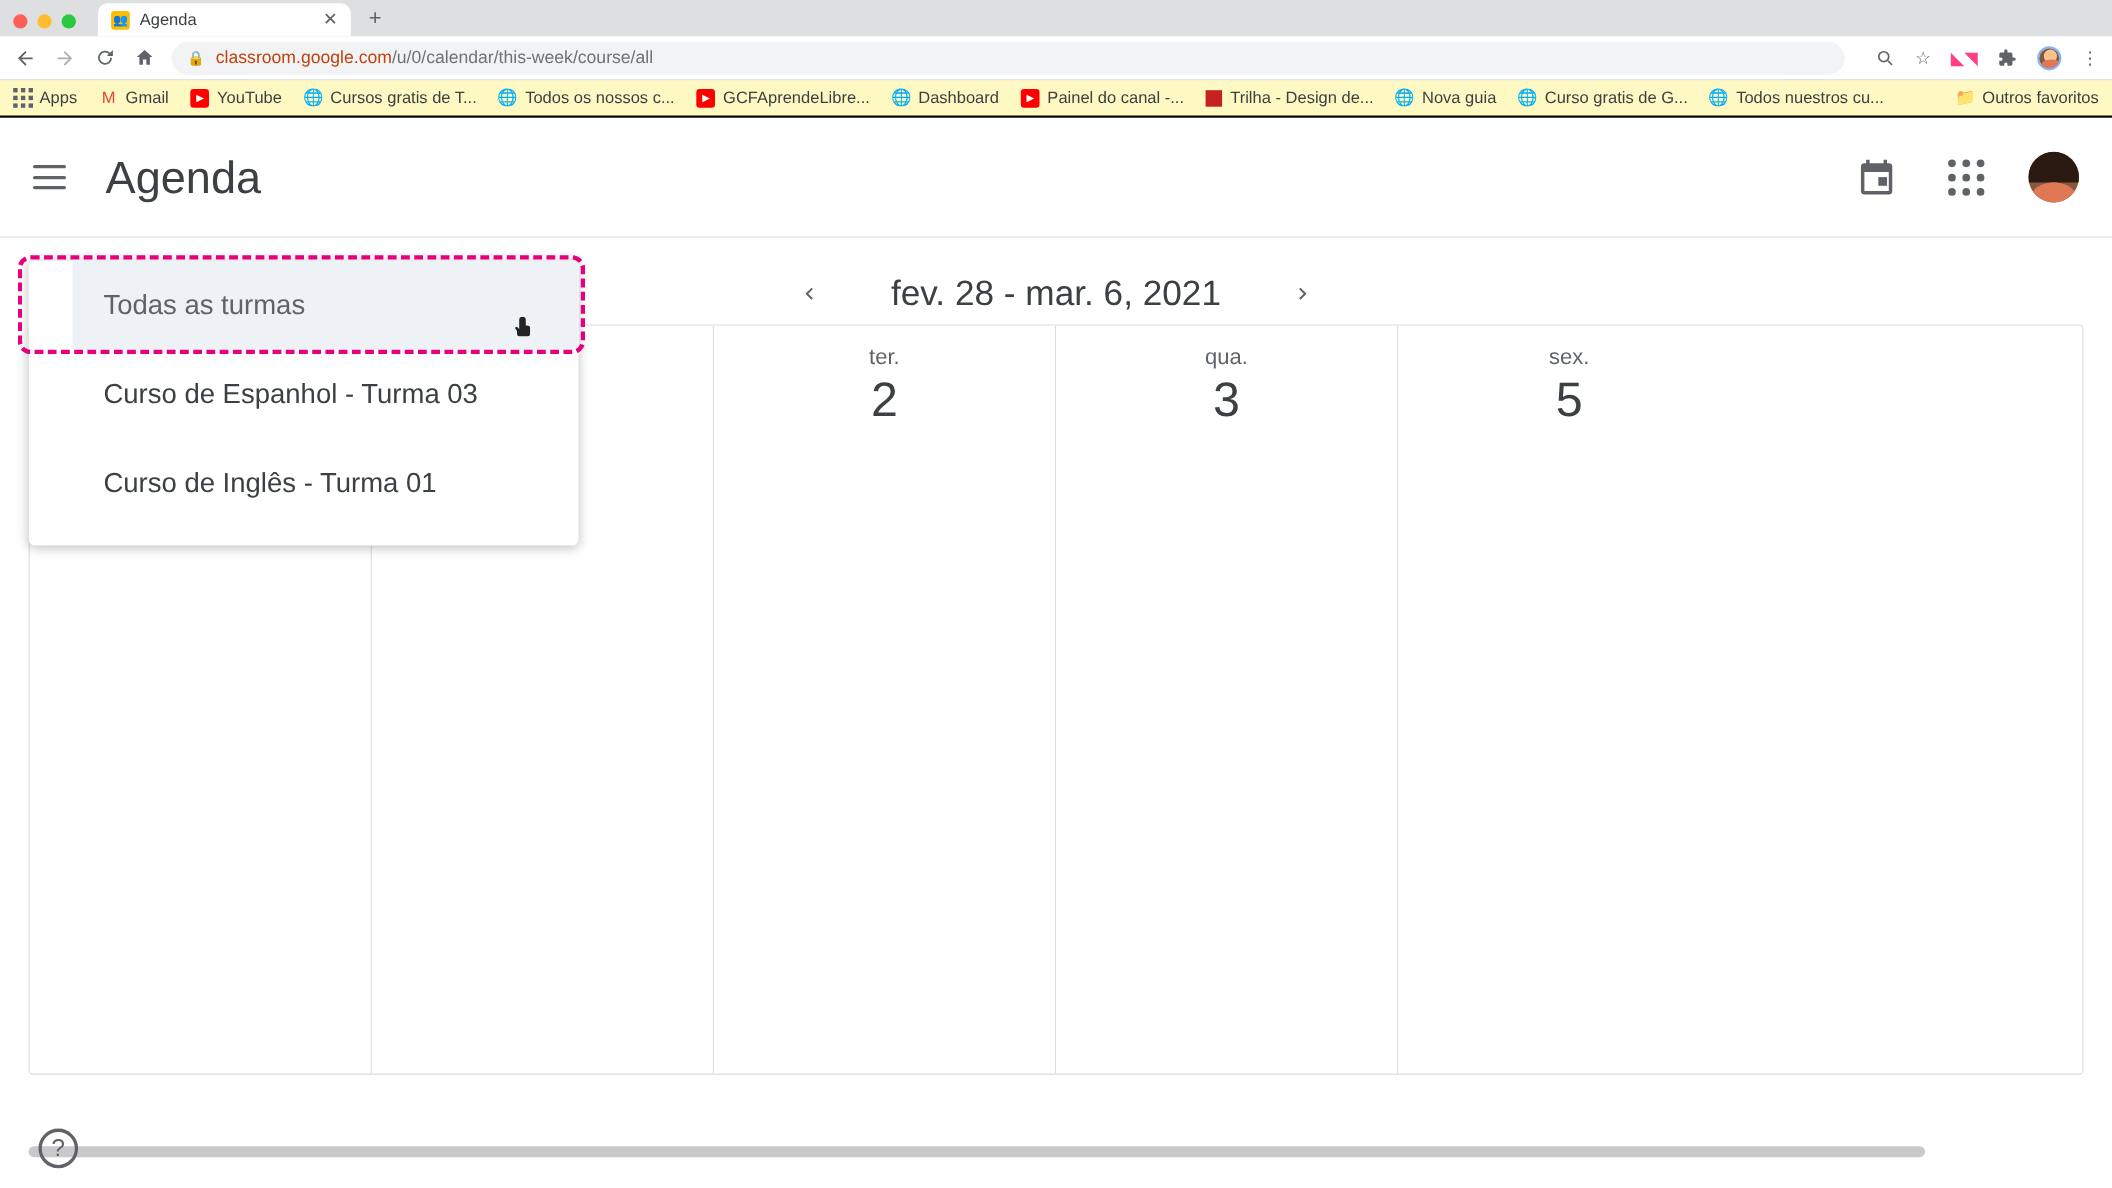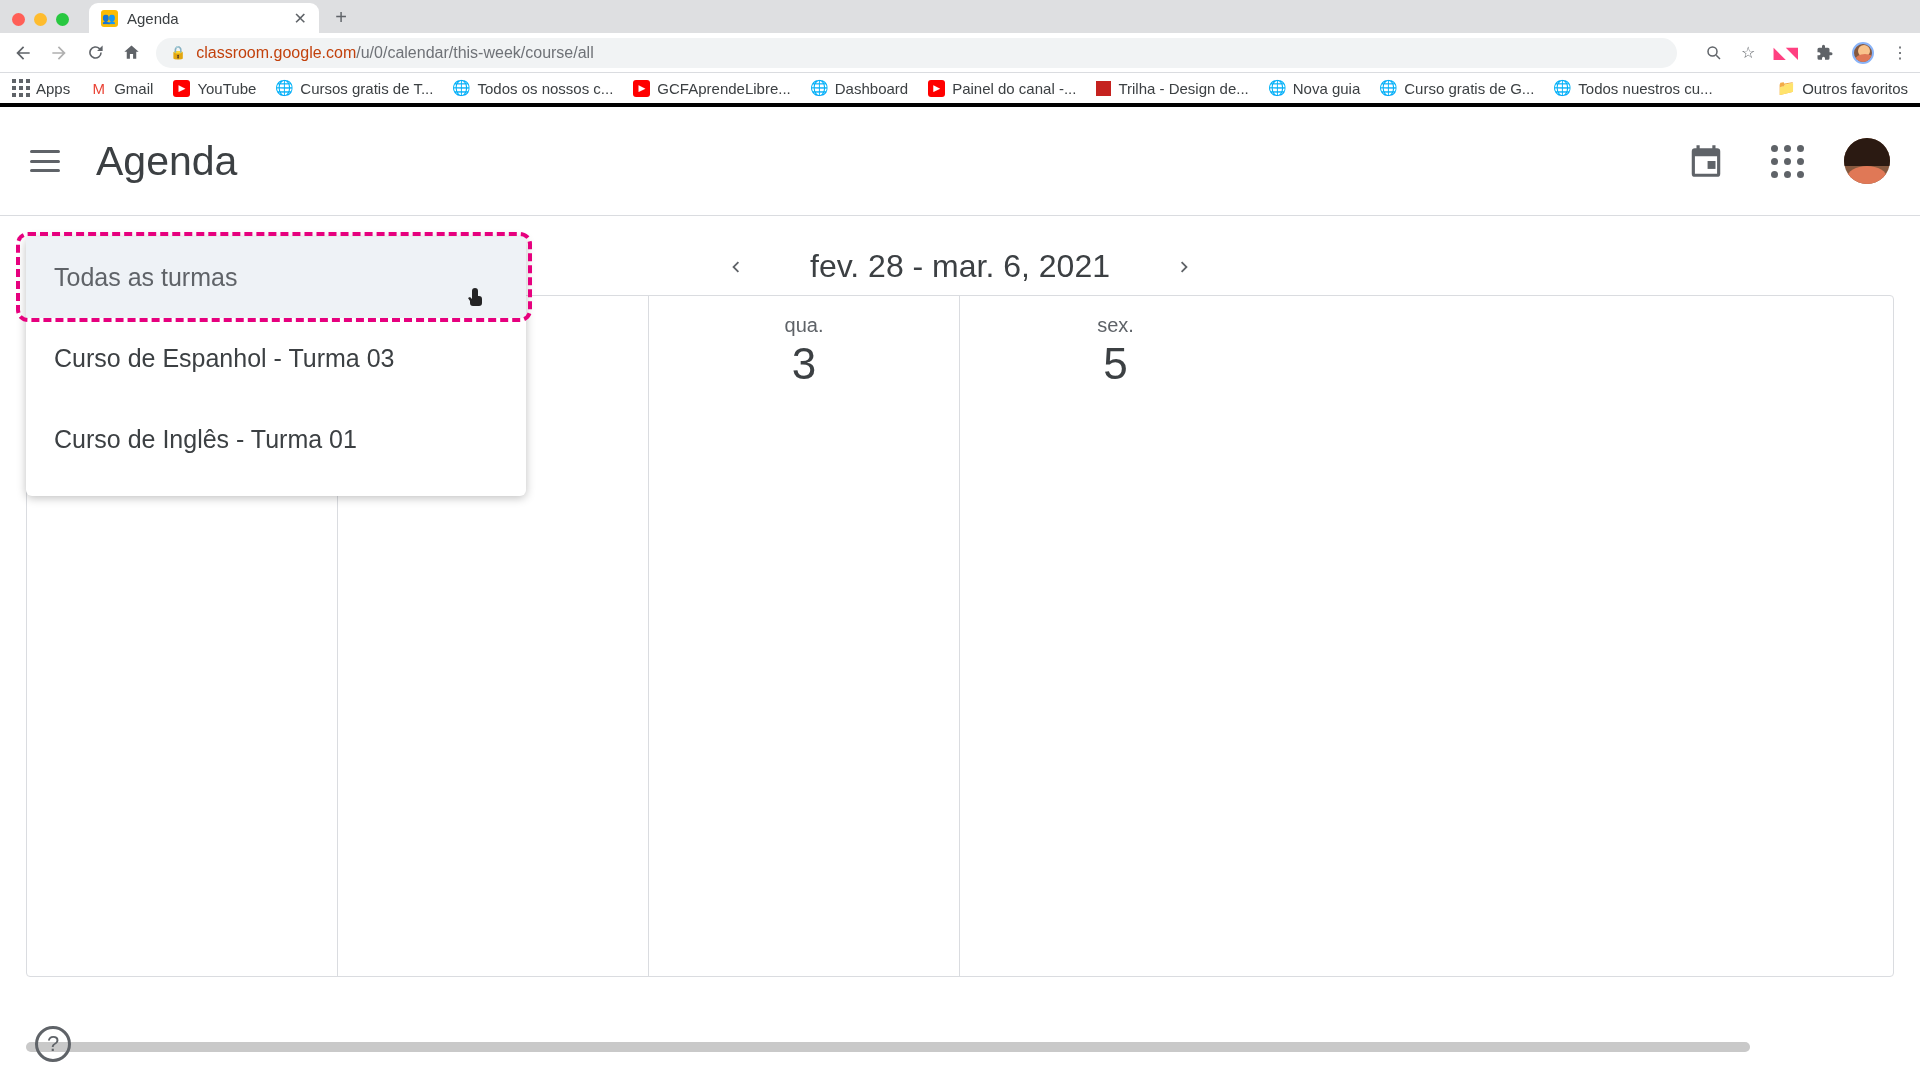--- a/index.html
+++ b/index.html
@@ -22,21 +22,21 @@
   .toolbar .navbtn.disabled{color:#b0b0b0;}
   .omnibox { flex:1; height:30px; background:#f1f3f4; border-radius:15px; display:flex; align-items:center; padding:0 14px; gap:10px; color:#202124; font-size:16px;}
   .omnibox .lock{color:#5f6368; font-size:13px;}
   .omnibox .domain{color:#c2410c;}
   .omnibox .path{color:#6f7277;}
   .right-icons{display:flex; align-items:center; gap:18px; margin-left:14px; color:#5f6368;}
   .avatar-sm{width:22px;height:22px;border-radius:50%; background:#86583e; border:2px solid #8ab4f8; position:relative; overflow:hidden;}
   .avatar-sm::before{content:""; position:absolute; width:12px;height:12px;border-radius:50%; background:#f9c38c; top:1px; left:4px;}
   .avatar-sm::after{content:""; position:absolute; width:20px;height:12px;border-radius:50% 50% 0 0; background:#e07856; bottom:-4px; left:1px;}
 
-  .bookmarks { height:34px; background:#ffffff; display:flex; align-items:center; padding:0 12px; gap:20px; border-bottom:4px solid #000000; font-size:15px; color:#3c4043;}
+  .bookmarks { height:34px; background:#fef9c3; display:flex; align-items:center; padding:0 12px; gap:20px; border-bottom:2px solid #000000; font-size:15px; color:#3c4043;}
   .bm { display:flex; align-items:center; gap:7px; white-space:nowrap;}
   .bm .ico{width:17px;height:17px;display:flex;align-items:center;justify-content:center;}
   .bookmarks .spacer{flex:1;}
 
   .apps-grid { display:grid; grid-template-columns:repeat(3,4px); grid-template-rows:repeat(3,4px); gap:3px;}
   .apps-grid span{width:4px;height:4px;background:#5f6368;}
 
   
   .app-header { height:109px; display:flex; align-items:center; padding:0 30px; border-bottom:1px solid #dadce0; }
   .hamburger { width:30px; height:22px; display:flex; flex-direction:column; justify-content:space-between; margin-right:36px;}
@@ -63,21 +63,21 @@
   .cal-col { border-right:1px solid #dadce0; min-height:680px; }
   .cal-col:last-child{border-right:none;}
   .cal-head { text-align:center; padding:18px 0 16px; }
   .dow { font-size:20px; color:#5f6368; margin-bottom:2px;}
   .dow.today{color:#1a73e8; font-weight:500;}
   .dnum { font-size:44px; color:#3c4043; font-weight:400; }
   .dnum.today { width:62px; height:62px; border-radius:50%; background:#1a73e8; color:#fff; display:flex;align-items:center;justify-content:center; margin:0 auto;}
 
   
   .dropdown { position:absolute; left:26px; top:237px; width:500px; background:#fff; border-radius:6px; box-shadow:0 2px 10px rgba(0,0,0,.25); z-index:50; padding-bottom:16px;}
-  .dd-item { padding:26px 28px; font-size:25px; color:#3c4043; }
+  .dd-item { padding:26px 28px; font-size:25px; color:#3c4043;margin-left:40px; }
   .dd-item.selected { background:#eef2f6; color:#5f6368; position:relative;}
   .highlight-box { position:absolute; left:16px; top:232px; width:516px; height:90px; border:4px dashed #e6007e; border-radius:12px; z-index:60; pointer-events:none;}
   .cursor { position:absolute; left:468px; top:288px; z-index:70; font-size:14px; pointer-events:none;}
 
   
   .help-btn { position:absolute; left:35px; bottom:18px; width:36px; height:36px; border:3px solid #5f6368; border-radius:50%; display:flex; align-items:center; justify-content:center; color:#5f6368; font-size:22px; font-weight:500; z-index:40;}
 
   
   .h-scroll-track { position:absolute; left:26px; right:170px; bottom:28px; height:10px; background:#f5f5f5; border-radius:5px; z-index:20;}
   .h-scroll-thumb { position:absolute; left:0; width:100%; height:10px; background:#c9c9c9; border-radius:5px;}
@@ -260,20 +260,26 @@
       </svg>
   </div>
 </div>
 
 <div class="cal-wrap">
   <div class="cal-grid">
     <div class="cal-col"></div>
     <div class="cal-col"></div>
     <div class="cal-col">
       <div class="cal-head">
+        <div class="dow">ter.</div>
+        <div class="dnum">2</div>
+      </div>
+    </div>
+    <div class="cal-col">
+      <div class="cal-head">
         <div class="dow">qua.</div>
         <div class="dnum">3</div>
       </div>
     </div>
     <div class="cal-col">
       <div class="cal-head">
         <div class="dow">sex.</div>
         <div class="dnum">5</div>
       </div>
     </div>

